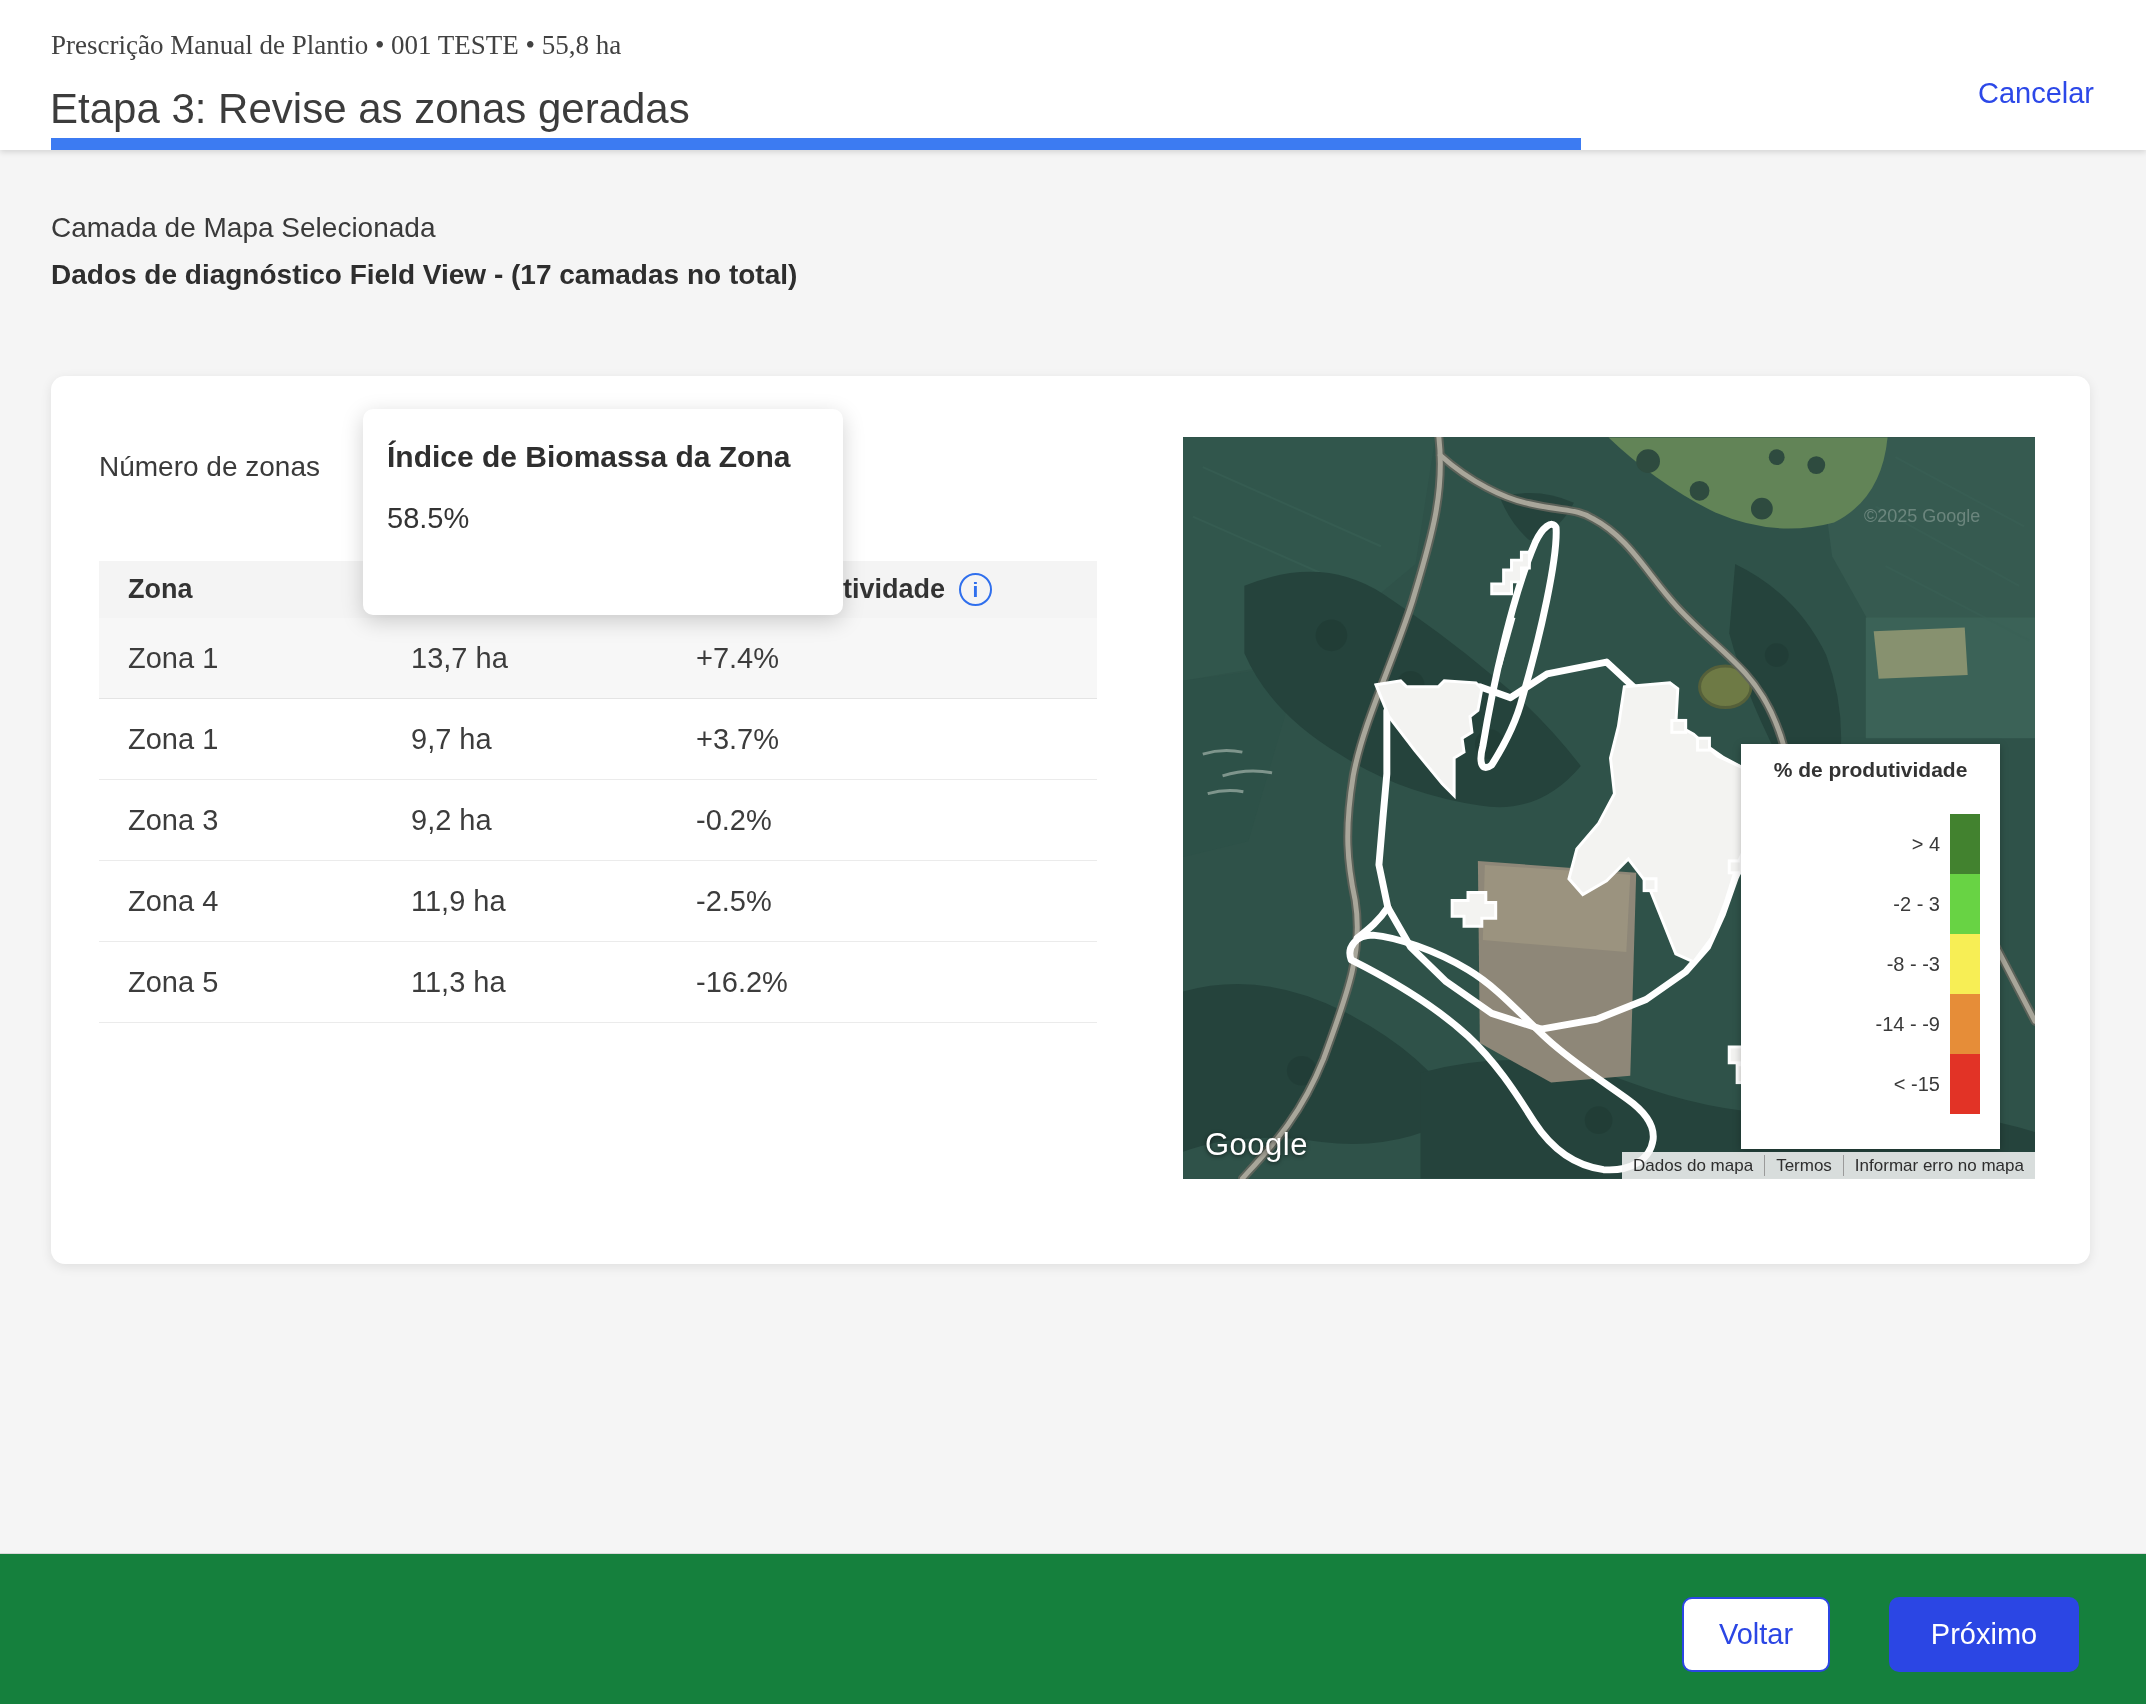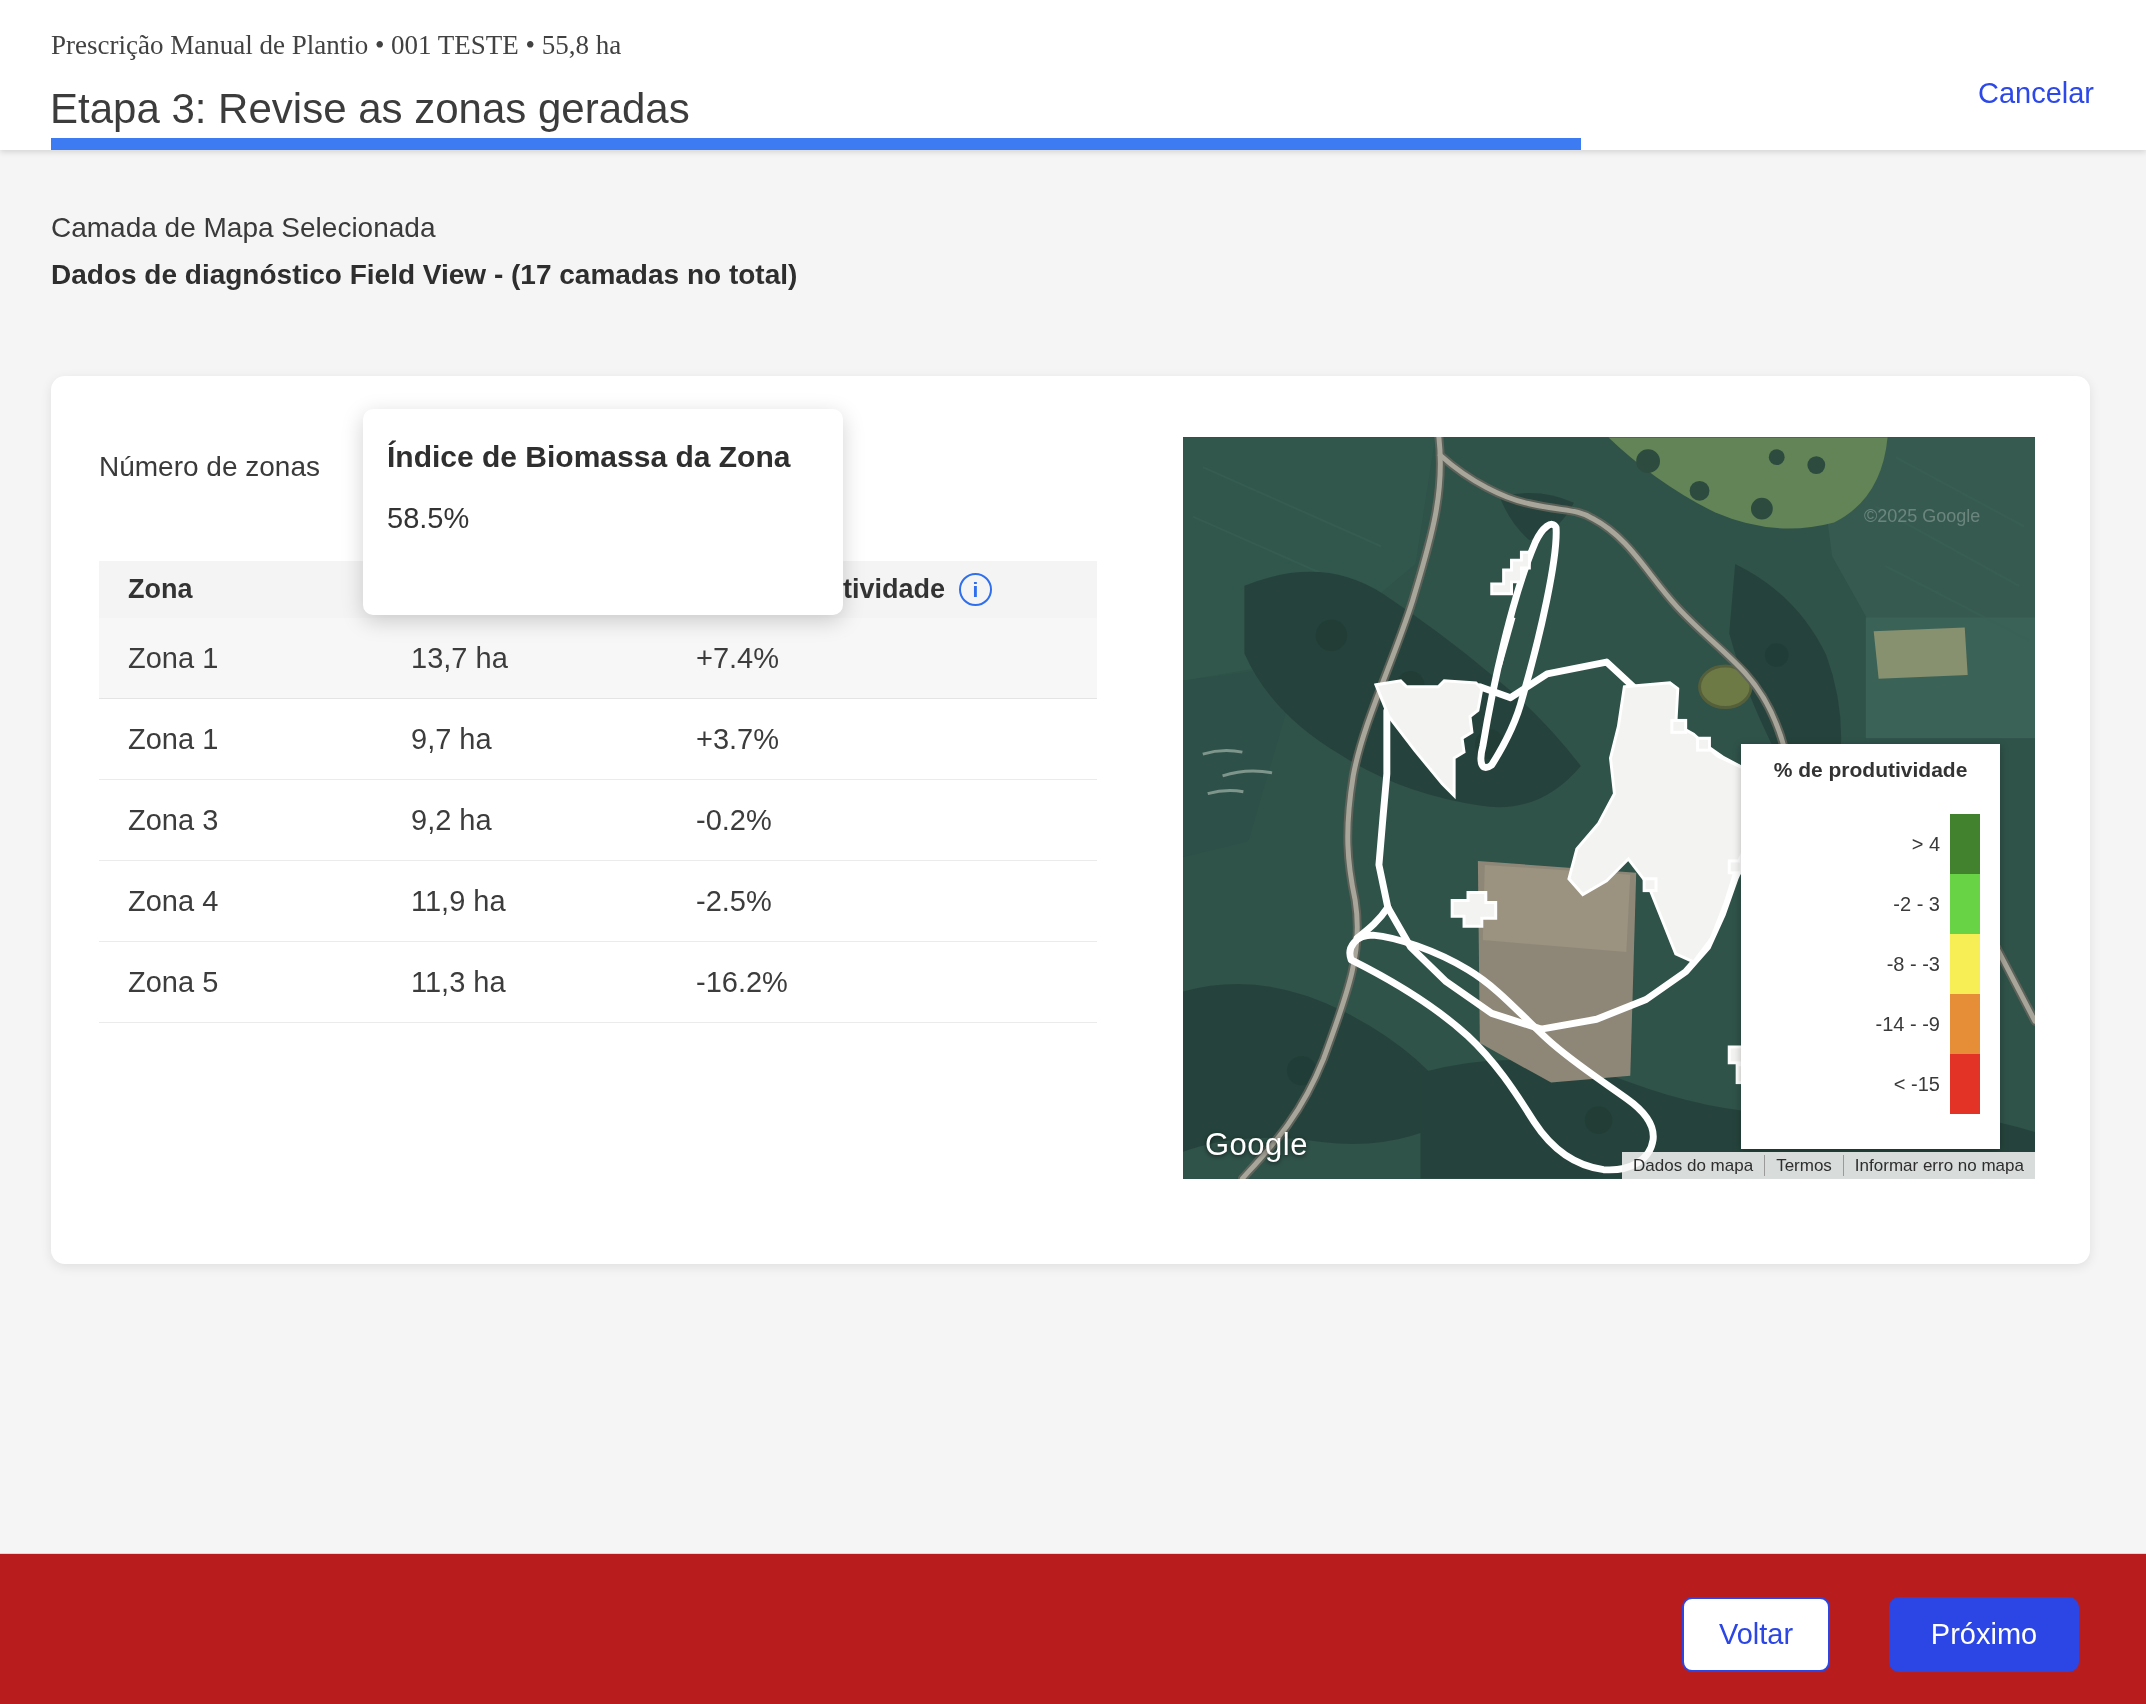--- a/index.html
+++ b/index.html
@@ -73,21 +73,21 @@
   .legend-swatch{width:30px;height:60px;flex:none;}
   .map-attribution{
     position:absolute;right:0;bottom:0;height:27px;display:flex;align-items:stretch;
     background:rgba(248,248,248,0.85);font-size:17px;color:#2e2e2e;z-index:5;
   }
   .attr-item{display:flex;align-items:center;padding:0 11px;cursor:pointer;}
   .attr-div{width:1px;background:#9a9a9a;margin:3px 0;}
   
   .footer{
     position:absolute;left:0;top:1553px;width:2146px;height:151px;
-    background:#b91c1c;border-top:1px solid #d9d9d9;
+    background:#15803d;border-top:1px solid #d9d9d9;
   }
   .btn{
     position:absolute;top:43px;height:75px;border-radius:10px;font-size:29px;
     display:flex;align-items:center;justify-content:center;cursor:pointer;box-sizing:border-box;
     font-family:"Liberation Sans",sans-serif;
   }
   .btn-back{left:1682px;width:148px;background:#fff;border:2px solid #2b46e4;color:#2b46e4;}
   .btn-next{left:1889px;width:190px;background:#2b46e4;border:none;color:#fff;}
 </style>
 </head>

